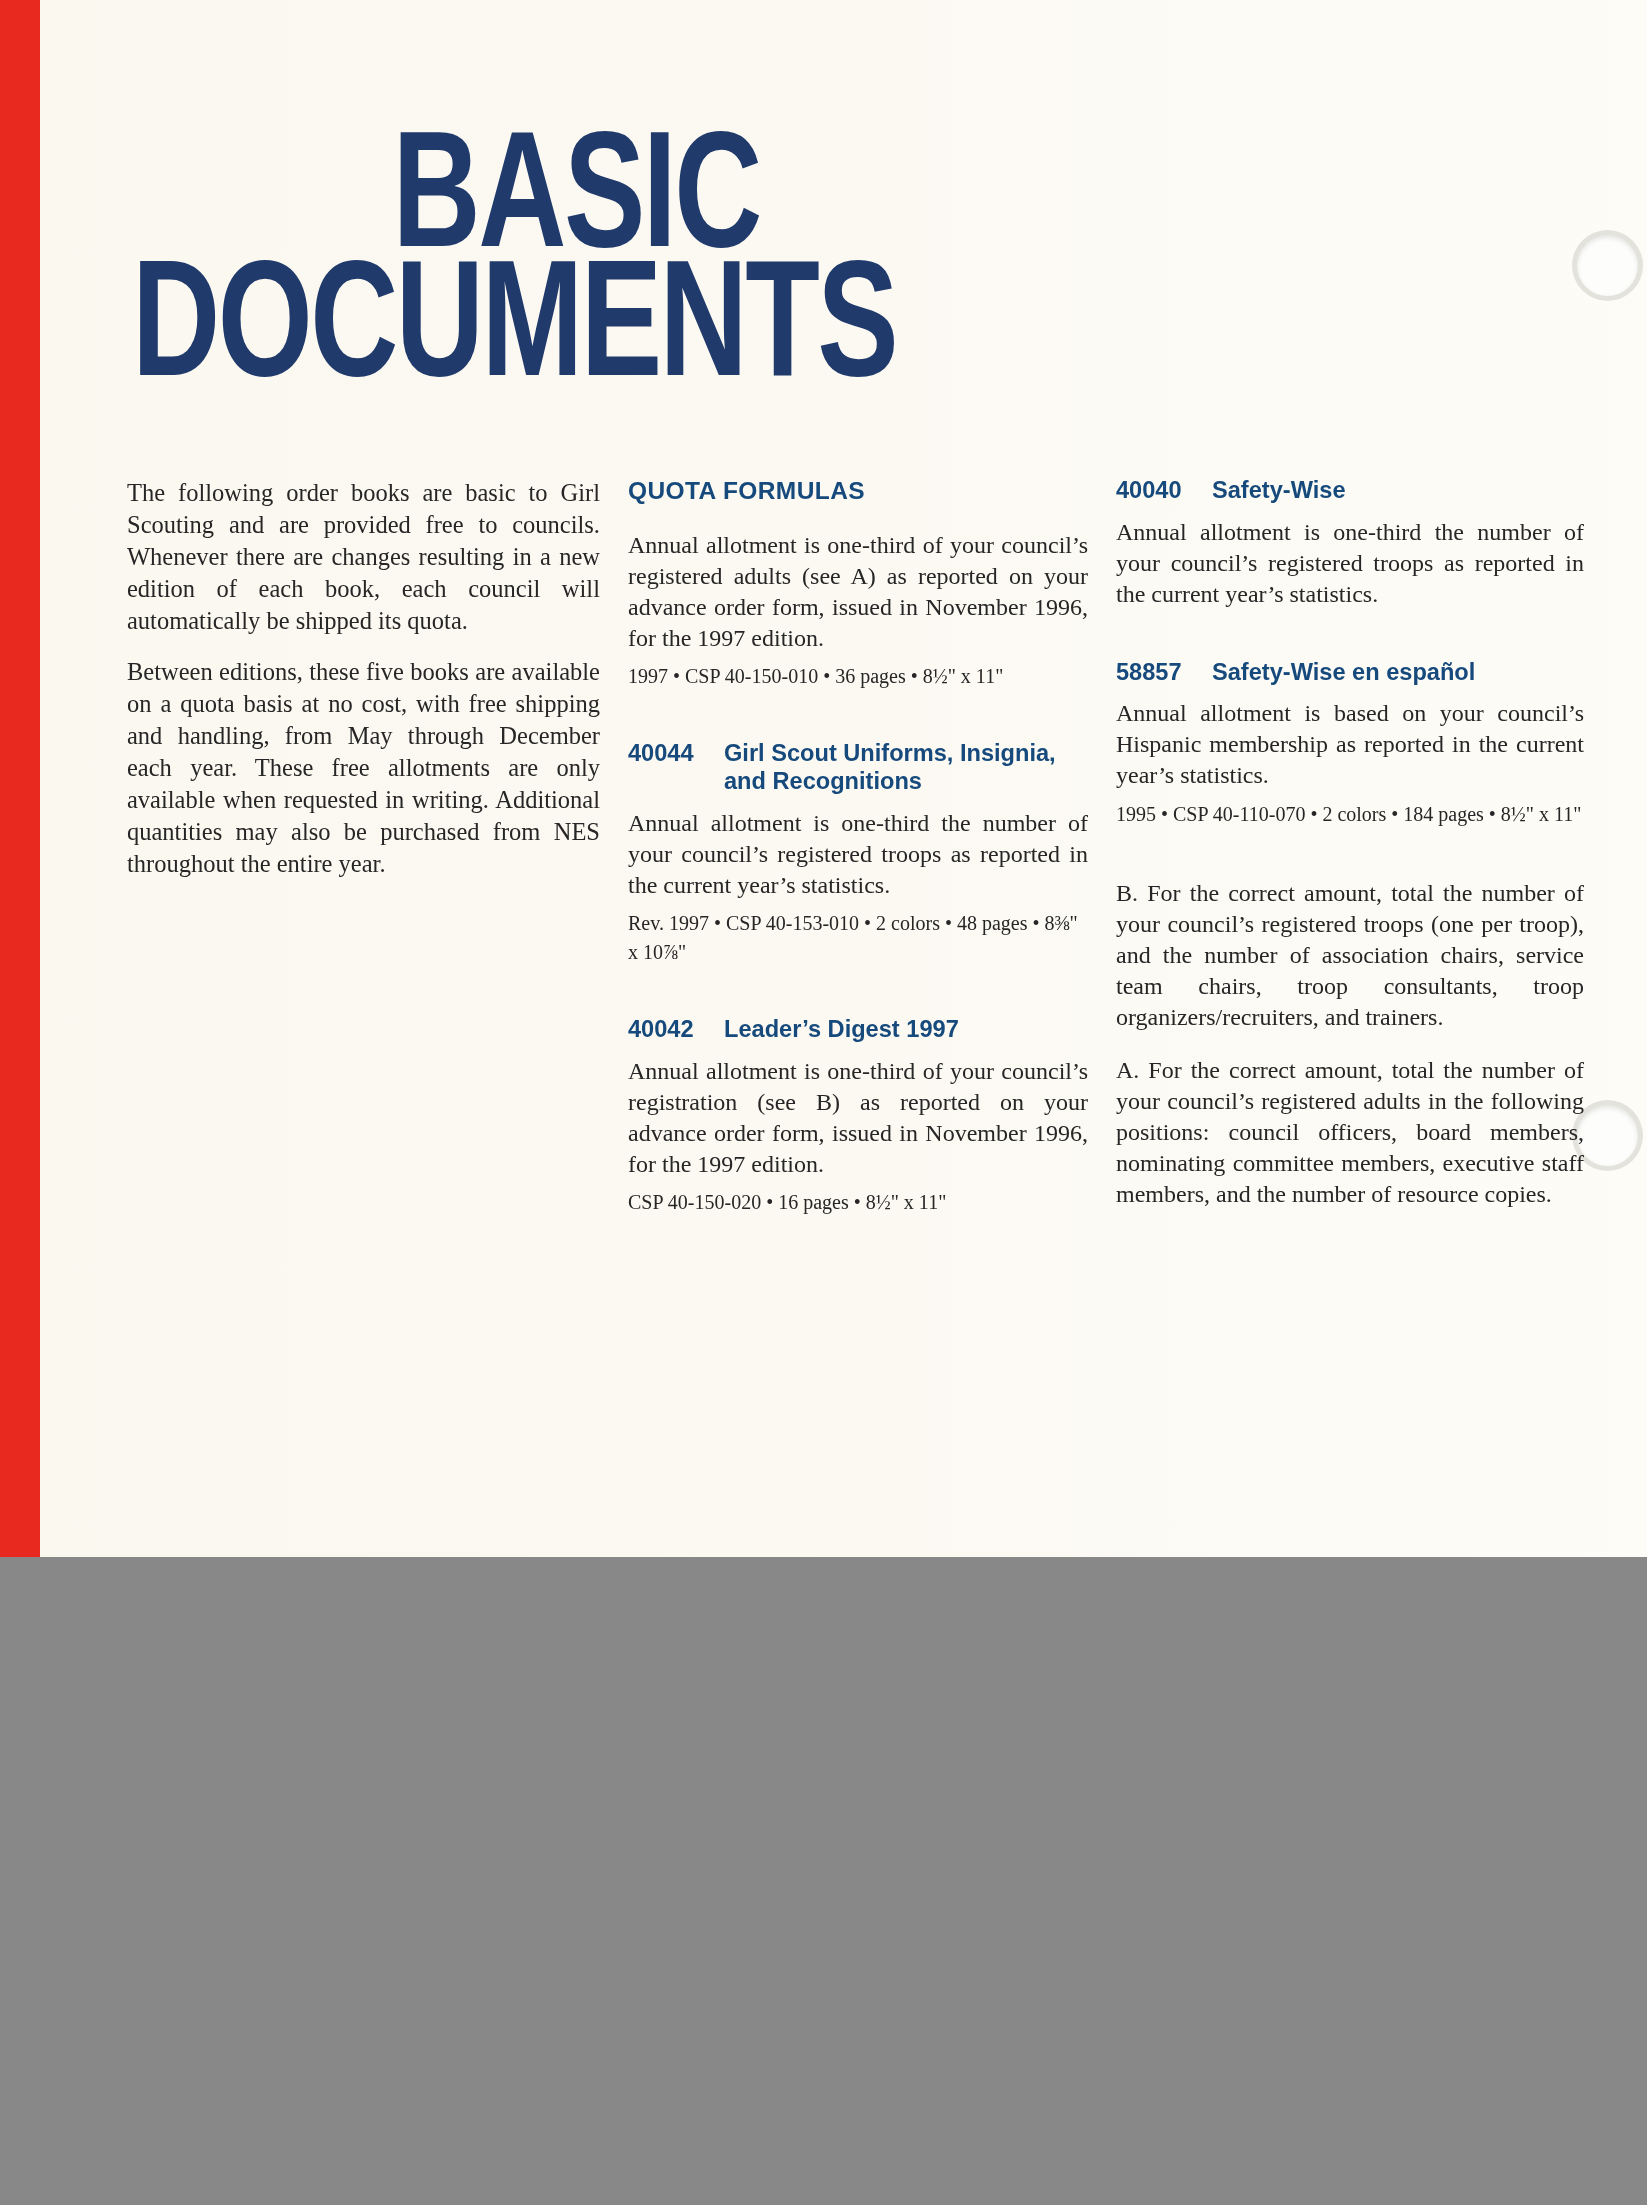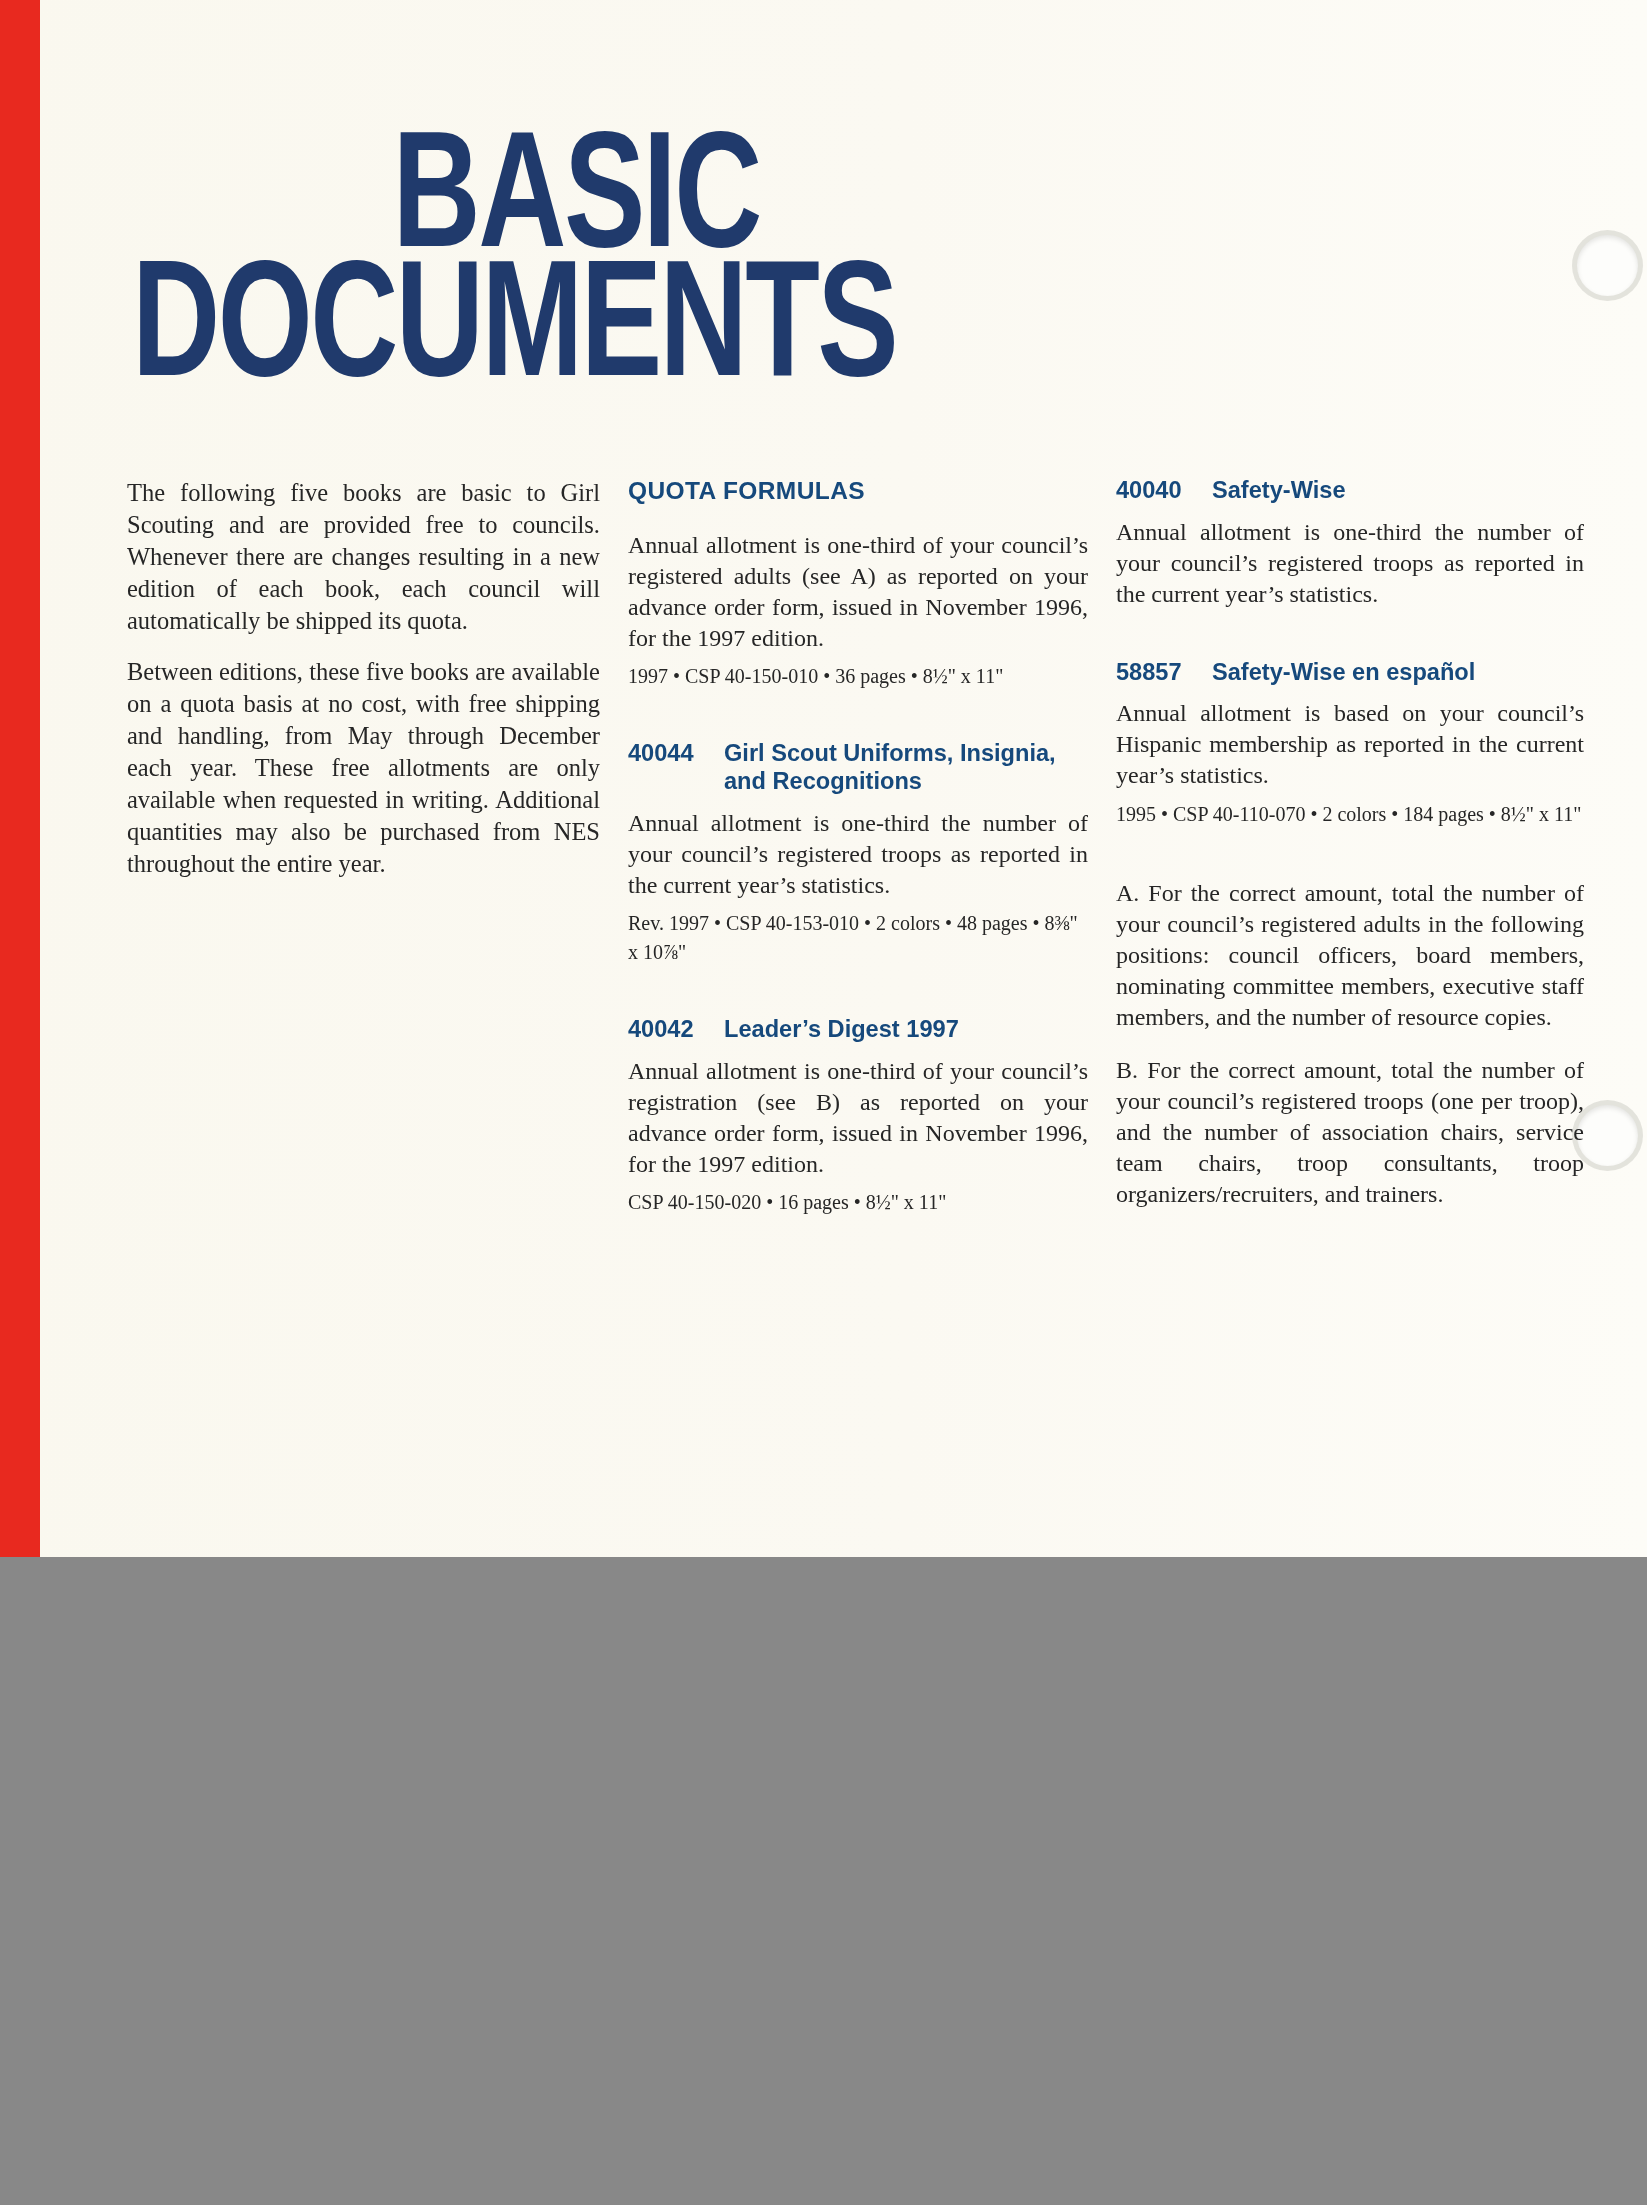--- a/index.html
+++ b/index.html
@@ -86,21 +86,21 @@
   <div class="hole h3"></div>
 
   <header class="title-block">
     <div class="title-line1">BASIC</div>
     <div class="title-line2">DOCUMENTS</div>
   </header>
 
   <main class="columns">
 
     <section class="col intro">
-      <p><span>The following five books are basic to Girl Scouting and are provided </span><span class="b">free</span><span> to councils. Whenever there are changes resulting in a new edition of each book, each council will automatically be shipped its quota.</span></p>
+      <p><span>The following order books are basic to Girl Scouting and are provided </span><span class="b">free</span><span> to councils. Whenever there are changes resulting in a new edition of each book, each council will automatically be shipped its quota.</span></p>
       <p><span>Between editions, these five books are available on a quota basis </span><span class="b">at no cost,</span><span> with free shipping and handling, from </span><span class="b">May</span><span> through </span><span class="b">December</span><span> each year. These free allotments are only available when requested </span><span class="b">in writing.</span><span> Additional quantities may also be purchased from NES throughout the entire year.</span></p>
     </section>
 
     <section class="col">
       <h2 class="section-heading">QUOTA FORMULAS</h2>
 
       <article class="entry">
         <p class="ebody">Annual allotment is one-third of your council’s registered adults (see A) as reported on your advance order form, issued in November 1996, for the 1997 edition.</p>
         <p class="espec">1997 • CSP 40-150-010 • 36 pages • 8½" x 11"</p>
       </article>
@@ -137,22 +137,22 @@
       <article class="entry">
         <h3 class="entry-head">
           <span class="code">58857</span>
           <span class="etitle">Safety-Wise en español</span>
         </h3>
         <p class="ebody">Annual allotment is based on your council’s Hispanic membership as reported in the current year’s statistics.</p>
         <p class="espec">1995 • CSP 40-110-070 • 2 colors • 184 pages • 8½" x 11"</p>
       </article>
 
       <div class="notes">
+        <p>B. For the correct amount, total the number of your council’s registered troops (one per troop), and the number of association chairs, service team chairs, troop consultants, troop organizers/recruiters, and trainers.</p>
         <p>A. For the correct amount, total the number of your council’s registered adults in the following positions: council officers, board members, nominating committee members, executive staff members, and the number of resource copies.</p>
-        <p>B. For the correct amount, total the number of your council’s registered troops (one per troop), and the number of association chairs, service team chairs, troop consultants, troop organizers/recruiters, and trainers.</p>
       </div>
 
     </section>
 
   </main>
 
   <div class="page-number">4</div>
 
 </div>
 

